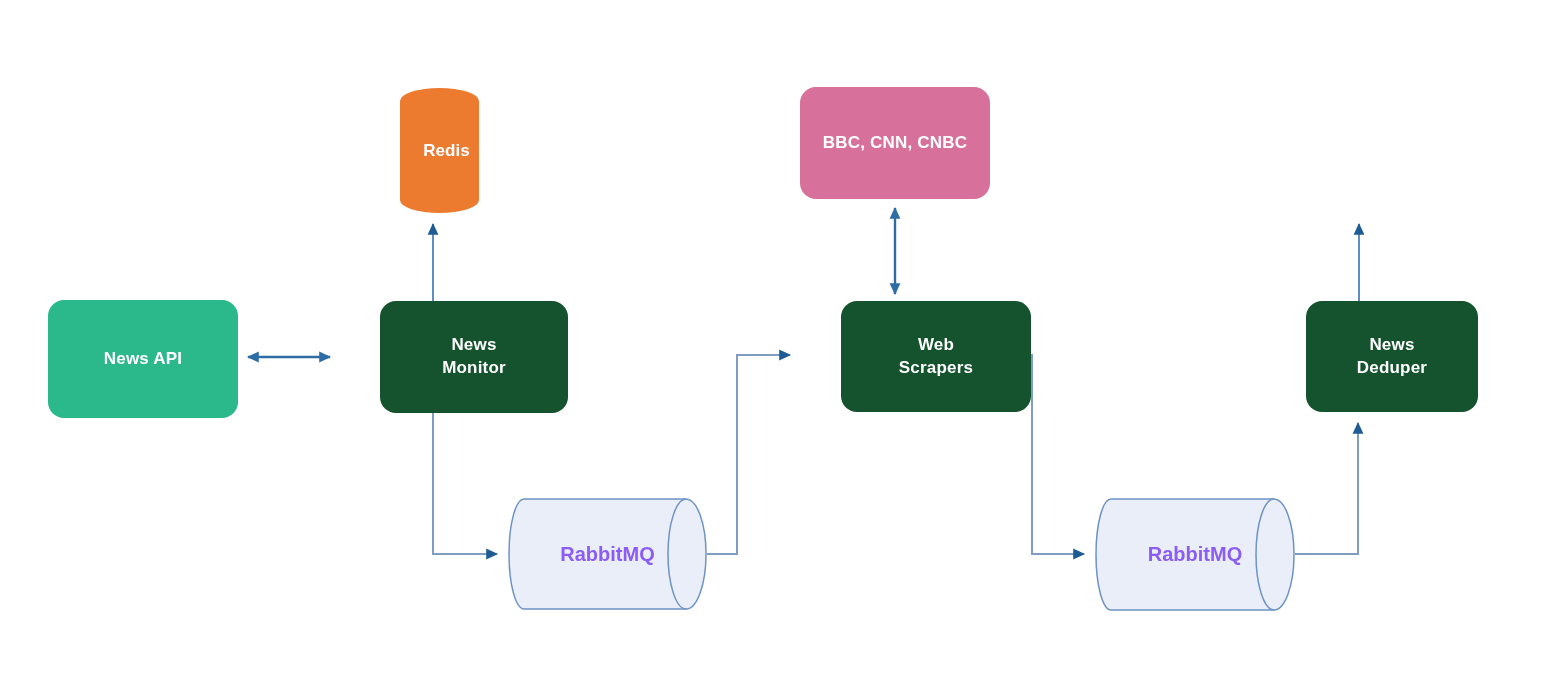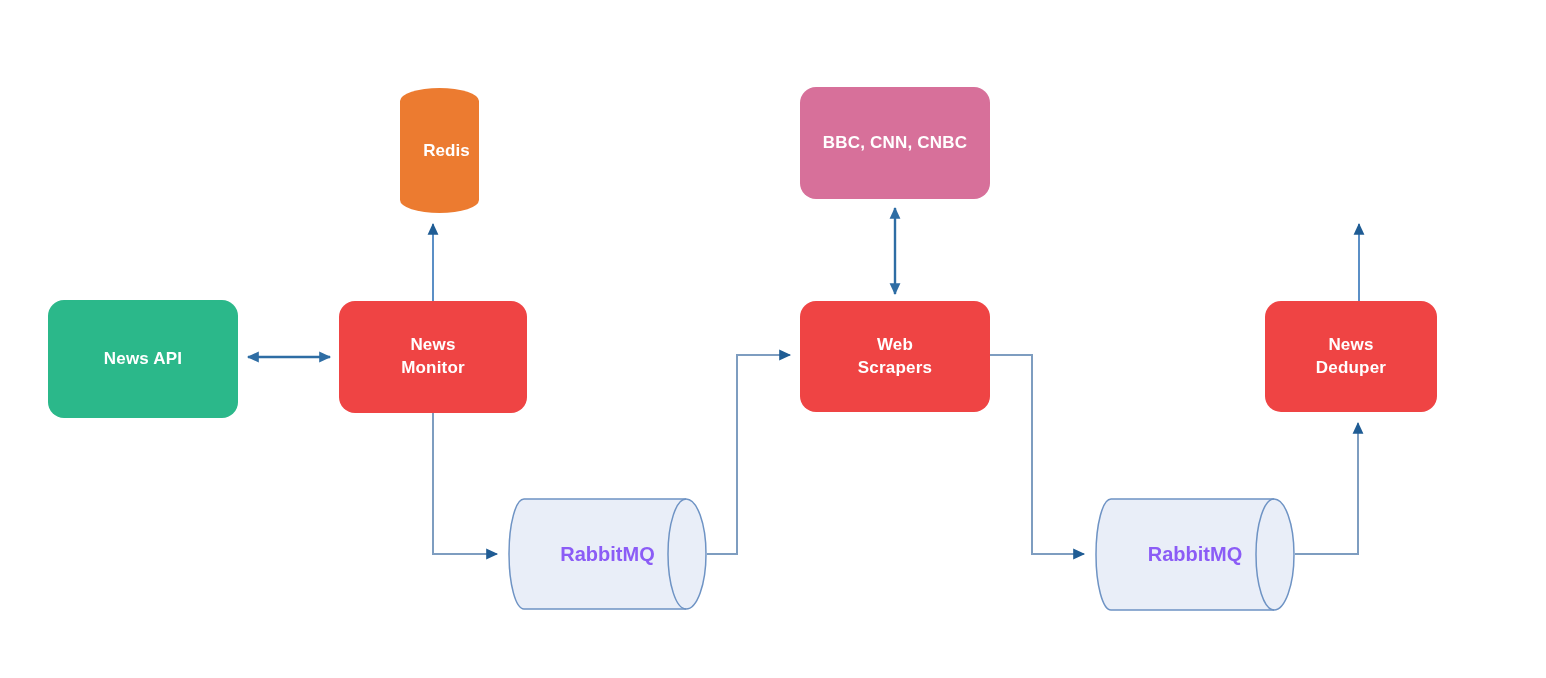--- a/index.html
+++ b/index.html
@@ -7,21 +7,21 @@
     position:relative;
     width:1546px;height:678px;
     background:#ffffff;
     font-family:"Liberation Sans","DejaVu Sans",sans-serif;
     overflow:hidden;
   }
   .wires{position:absolute;left:0;top:0;width:1546px;height:678px;}
   .node{position:absolute;display:flex;align-items:center;justify-content:center;text-align:center;}
   .box{color:#ffffff;font-size:17px;font-weight:700;letter-spacing:.2px;line-height:1.35;border-radius:16px;}
   .box.green{background:#2BB88A;}
-  .box.blue{background:#ef4444;}
+  .box.blue{background:#14532d;margin-left:41px;}
   .box.pink{background:#D7709A;}
   .narrow .label{max-width:100px;}
   .cyl{color:#ffffff;font-size:17px;font-weight:700;padding-left:14px;}
   .cyl svg,.cylh svg{position:absolute;left:0;top:0;width:100%;height:100%;}
   .cyl .label,.cylh .label{position:relative;z-index:1;}
   .cylh{color:#8b5cf6;font-size:20px;font-weight:700;}
   .label{pointer-events:none;}
 </style>
 </head>
 <body>

